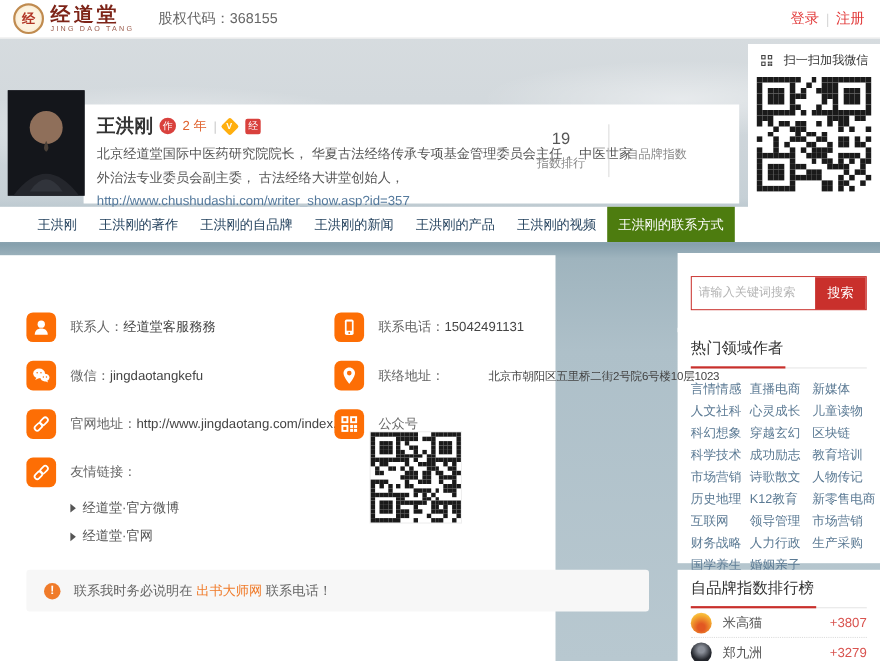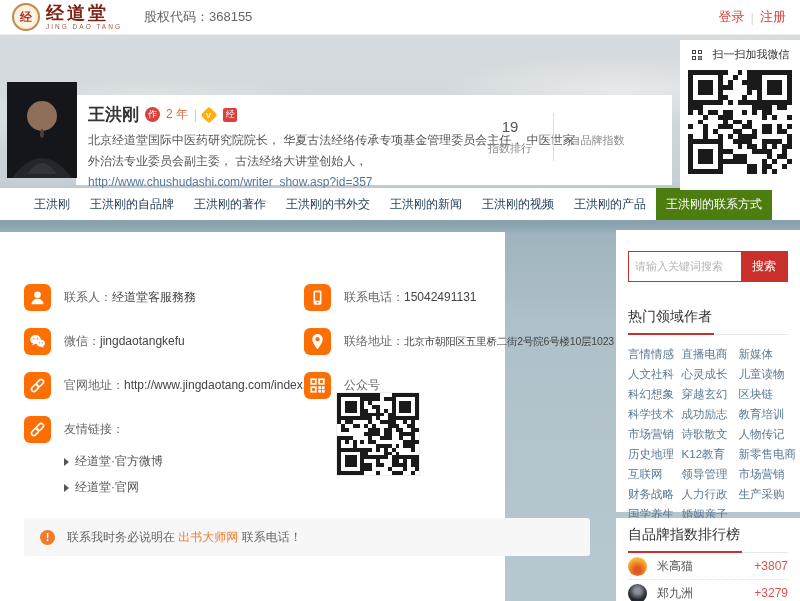--- a/index.html
+++ b/index.html
@@ -57,21 +57,21 @@
   .tab { display:flex; align-items:center; padding:0 10px; font-size:12px; color:#24425e; cursor:pointer; white-space:nowrap; }
   .tab.active { background:#4d7c0f; color:#fff; }
 
   
   .main-card { position:absolute; left:0; top:232px; width:505px; height:369px; background:#fff; z-index:2; }
   .contact-item { position:absolute; display:flex; align-items:center; }
   .cicon { width:27px; height:27px; border-radius:6px; background:#fd6e05; display:flex; align-items:center; justify-content:center; flex:0 0 27px; }
   .cicon svg { width:19px; height:19px; }
   .c-text { margin-left:13px; font-size:12px; color:#666; white-space:nowrap; }
   .c-text .val { color:#444; }
-  .c-text .val.small { font-size:10.5px; letter-spacing:-0.2px; }
+  .c-text .val.small { font-size:10.5px; letter-spacing:-0.2px;margin-left:40px; }
   .friend-links { position:absolute; left:24px; top:184px; }
   .fl-head { display:flex; align-items:center; }
   .fl-list { margin:10px 0 0 40px; }
   .fl-item { font-size:12px; color:#555; margin-bottom:9px; display:flex; align-items:center; cursor:pointer; }
   .fl-item .arrow { width:0; height:0; border-left:5px solid #555; border-top:4px solid transparent; border-bottom:4px solid transparent; margin-right:6px; }
   .notice { position:absolute; left:24px; top:286px; width:566px; height:38px; background:#f7f7f7; border-radius:3px; display:flex; align-items:center; padding-left:16px; }
   .notice-icon { width:15px; height:15px; border-radius:50%; background:#f07b2a; color:#fff; font-size:11px; font-weight:bold; display:flex; align-items:center; justify-content:center; margin-right:12px; }
   .notice-text { font-size:12px; color:#666; }
   .notice-text a { color:#f07b2a; text-decoration:none; cursor:pointer; }
 
@@ -614,26 +614,25 @@
         <i></i>
         <i class="on"></i>
         <i></i>
         <i></i>
         <i></i>
       </div>
   </div>
 
   <div class="tabbar">
     <div class="tab">王洪刚</div>
+    <div class="tab">王洪刚的著作</div>
     <div class="tab">王洪刚的自品牌</div>
-    <div class="tab">王洪刚的著作</div>
-    <div class="tab">王洪刚的书外交</div>
     <div class="tab">王洪刚的新闻</div>
+    <div class="tab">王洪刚的产品</div>
     <div class="tab">王洪刚的视频</div>
-    <div class="tab">王洪刚的产品</div>
     <div class="tab active">王洪刚的联系方式</div>
   </div>
 
   <div class="main-card">
 
     <div class="contact-item" style="left:24px; top:52px;">
       <div class="cicon">
         <svg viewBox="0 0 24 24">
             <circle cx="12" cy="8.5" r="4.2" fill="#fff"></circle>
             <path d="M4.5 20.5c0-4.6 3.4-7 7.5-7s7.5 2.4 7.5 7z" fill="#fff"></path>

